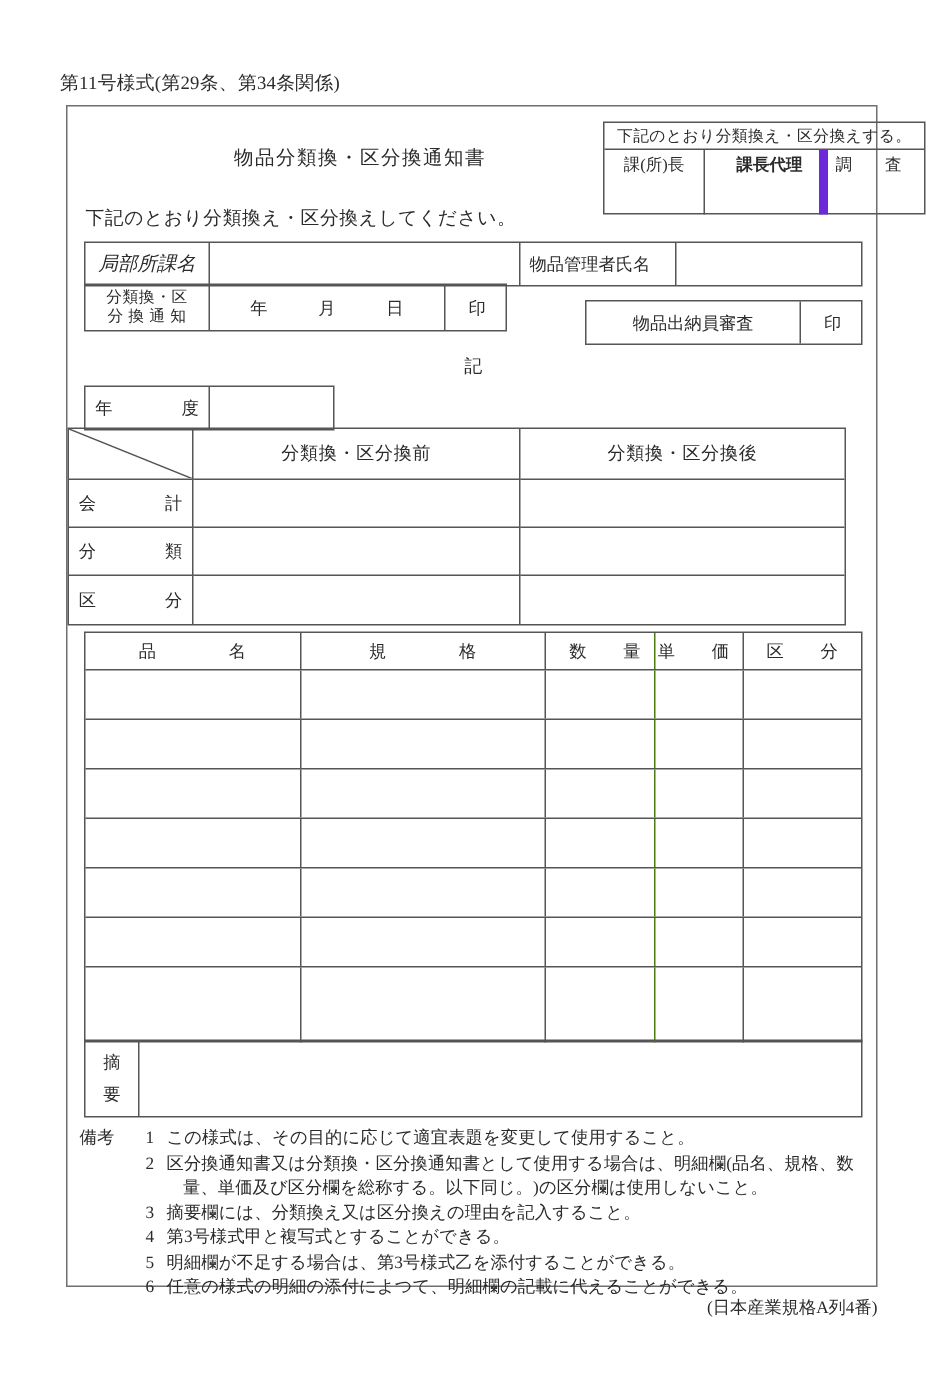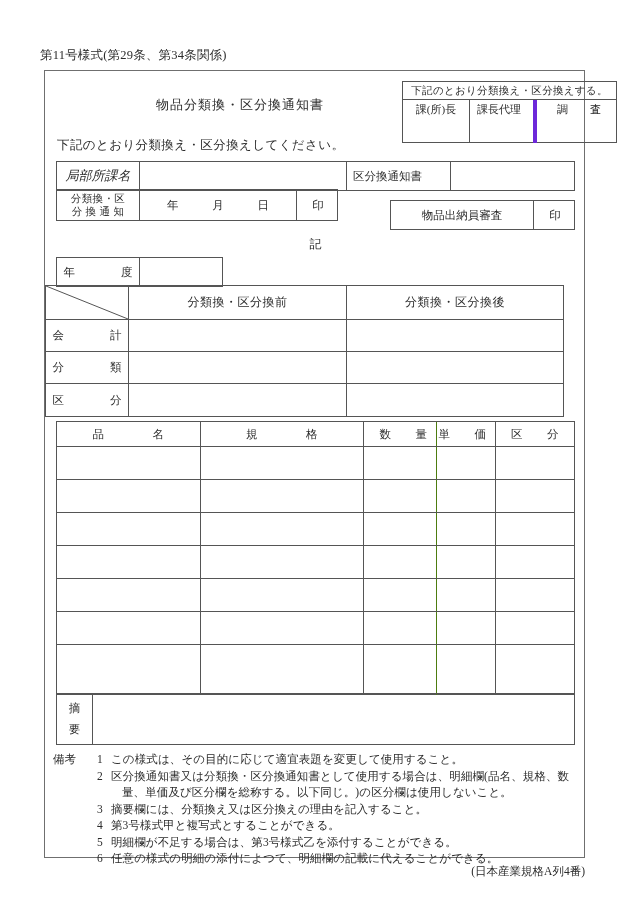--- a/index.html
+++ b/index.html
@@ -67,21 +67,21 @@
     font-size: 10.5px;
     letter-spacing: 0.3px;
   }
   .approval-col {
     top: 18px; height: 43px;
     font-size: 11px;
     align-items: flex-start;
     padding-top: 2px;
   }
   #approval-col-0 { left: 0;    width: 67px; border-right: 1px solid #555; }
-  #approval-col-1 { left: 62px; width: 72px; border-right: 4px solid #6d28d9; }
+  #approval-col-1 { left: 77px; width: 72px; border-right: 6px solid #6d28d9; font-weight: bold; }
   #approval-col-2 { left: 139px;width: 74px; }
 
   
   #doc-title {
     left: 50px; top: 25px; width: 290px;
     font-size: 13px;
     letter-spacing: 1px;
     text-align: center;
   }
   #instruction-line {
@@ -218,21 +218,21 @@
       <div class="abs ctr approval-col" id="approval-col-1">課長代理</div>
       <div class="abs ctr approval-col" id="approval-col-2">調　　査</div>
     </div>
 
     <div class="abs" id="instruction-line">下記のとおり分類換え・区分換えしてください。</div>
     <div class="abs" id="doc-title">物品分類換・区分換通知書</div>
 
     <div class="abs bx" id="ident-row">
       <div class="abs ctr" id="ident-label-dept">局部所課名</div>
       <div class="abs lft" id="ident-value-dept"></div>
-      <div class="abs lft" id="ident-label-mgr" style="padding-left:6px;">区分換通知書</div>
+      <div class="abs lft" id="ident-label-mgr" style="padding-left:6px;">物品管理者氏名</div>
       <div class="abs lft" id="ident-value-mgr"></div>
     </div>
 
     <div class="abs bx" id="notify-row">
       <div class="abs ctr" id="notify-label">
         <span>分類換・区</span>
         <span>分 換 通 知</span>
       </div>
       <div class="abs" id="notify-date" style="display:flex;align-items:center;justify-content:space-around;padding:0 10px;">
         <span class="date-unit">年</span>

